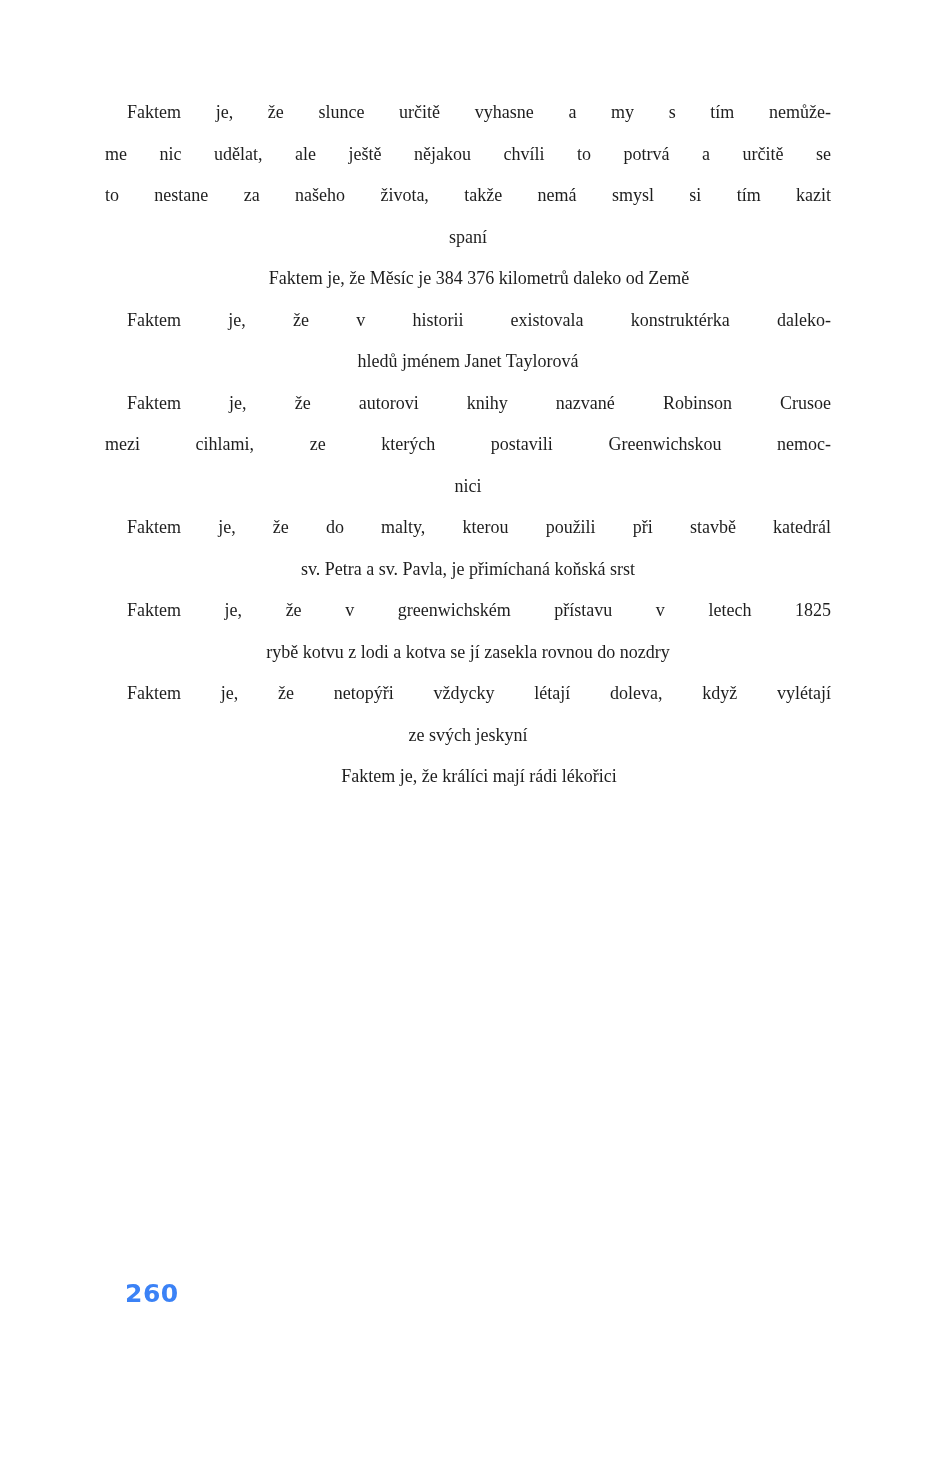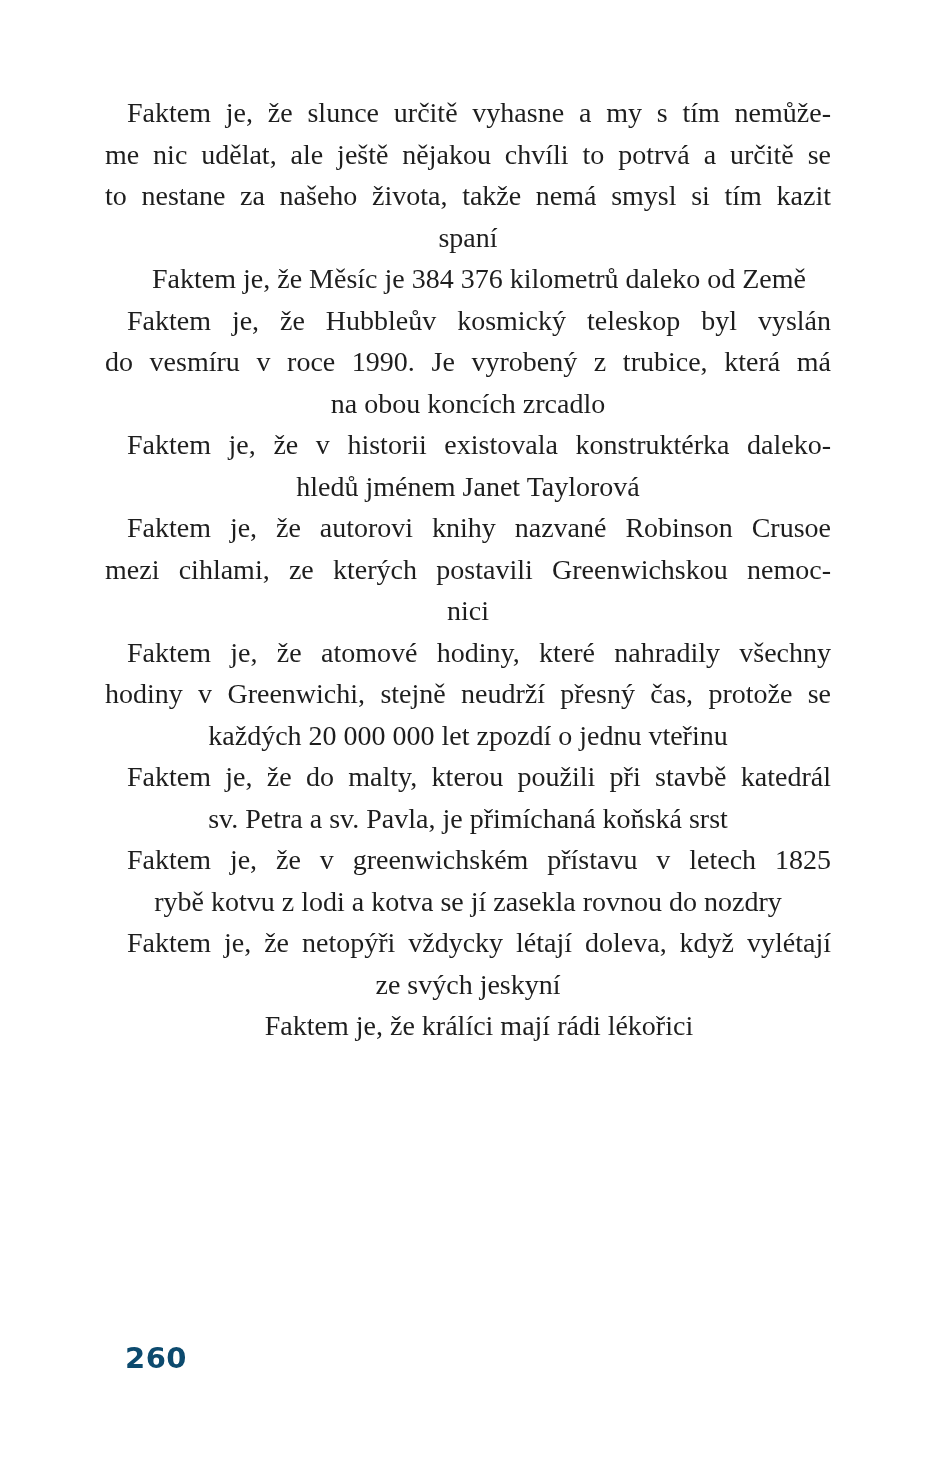--- a/index.html
+++ b/index.html
@@ -15,82 +15,72 @@
     background: #ffffff;
     font-family: "Liberation Serif", serif;
     color: #1e1e1e;
     overflow: hidden;
   }
   .text-block {
     position: absolute;
     left: 105px;
     top: 92px;
     width: 726px;
-    font-size: 28px;
+    font-size: 18px;
     line-height: 41.5px;
     font-feature-settings: "onum" 1;
   }
   .para {
     margin: 0;
     padding: 0;
   }
   .para .line {
     text-align: center;
   }
   .para .line.just {
     text-align: justify;
     text-align-last: justify;
   }
   .para .line.first {
     text-indent: 22px;
   }
   .page-number {
     position: absolute;
     left: 125px;
-    top: 1342px;
+    top: 1278px;
     font-family: "DejaVu Sans", sans-serif;
     font-weight: 700;
-    font-size: 29px;
+    font-size: 25px;
     line-height: 32px;
     letter-spacing: 0.5px;
-    color: #0c4a6e;
+    color: #3b82f6;
   }
 </style>
 </head>
 <body>
 
 <div class="page">
   <div class="text-block" id="text-block">
       <div class="para">
         <div class="line first just">Faktem je, že slunce určitě vyhasne a my s tím nemůže-</div>
         <div class="line just">me nic udělat, ale ještě nějakou chvíli to potrvá a určitě se</div>
         <div class="line just">to nestane za našeho života, takže nemá smysl si tím kazit</div>
         <div class="line">spaní</div>
       </div>
       <div class="para">
         <div class="line first">Faktem je, že Měsíc je 384 376 kilometrů daleko od Země</div>
       </div>
       <div class="para">
-        <div class="line first just">Faktem je, že Hubbleův kosmický teleskop byl vyslán</div>
-        <div class="line just">do vesmíru v roce 1990. Je vyrobený z trubice, která má</div>
-        <div class="line">na obou koncích zrcadlo</div>
-      </div>
-      <div class="para">
         <div class="line first just">Faktem je, že v historii existovala konstruktérka daleko-</div>
         <div class="line">hledů jménem Janet Taylorová</div>
       </div>
       <div class="para">
         <div class="line first just">Faktem je, že autorovi knihy nazvané Robinson Crusoe</div>
         <div class="line just">mezi cihlami, ze kterých postavili Greenwichskou nemoc-</div>
         <div class="line">nici</div>
-      </div>
-      <div class="para">
-        <div class="line first just">Faktem je, že atomové hodiny, které nahradily všechny</div>
-        <div class="line just">hodiny v Greenwichi, stejně neudrží přesný čas, protože se</div>
-        <div class="line">každých 20 000 000 let zpozdí o jednu vteřinu</div>
       </div>
       <div class="para">
         <div class="line first just">Faktem je, že do malty, kterou použili při stavbě katedrál</div>
         <div class="line">sv. Petra a sv. Pavla, je přimíchaná koňská srst</div>
       </div>
       <div class="para">
         <div class="line first just">Faktem je, že v greenwichském přístavu v letech 1825</div>
         <div class="line">rybě kotvu z lodi a kotva se jí zasekla rovnou do nozdry</div>
       </div>
       <div class="para">

